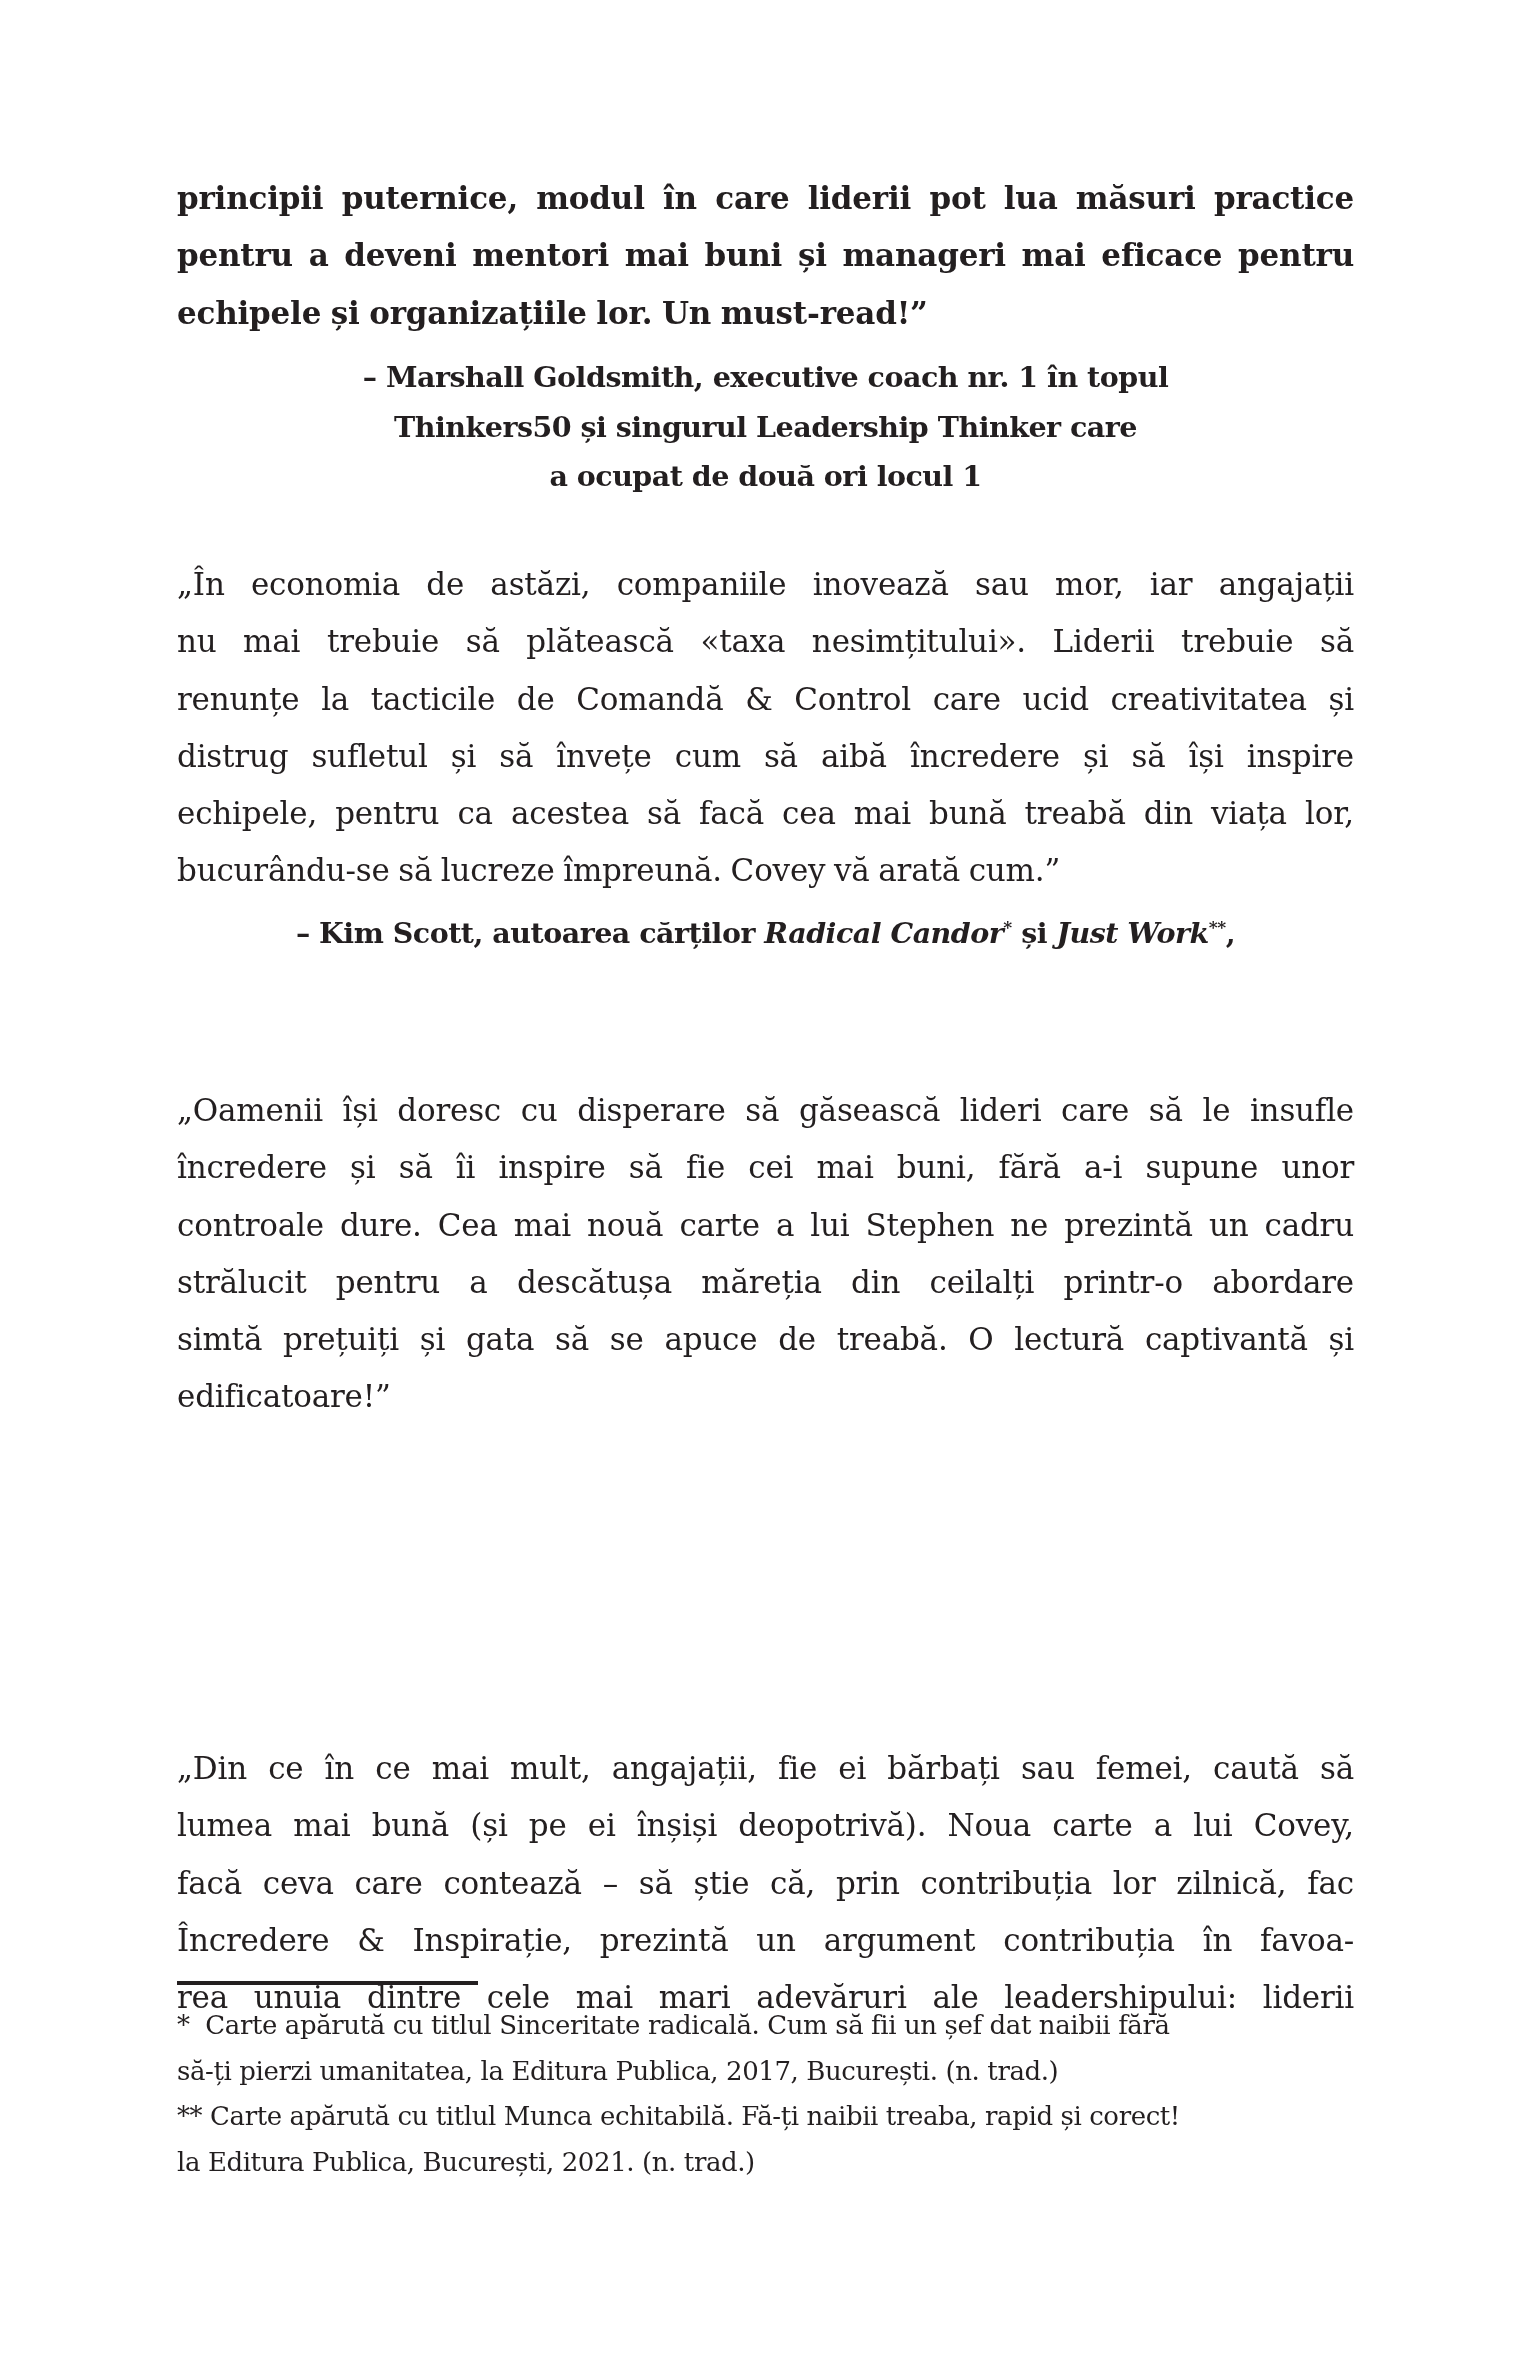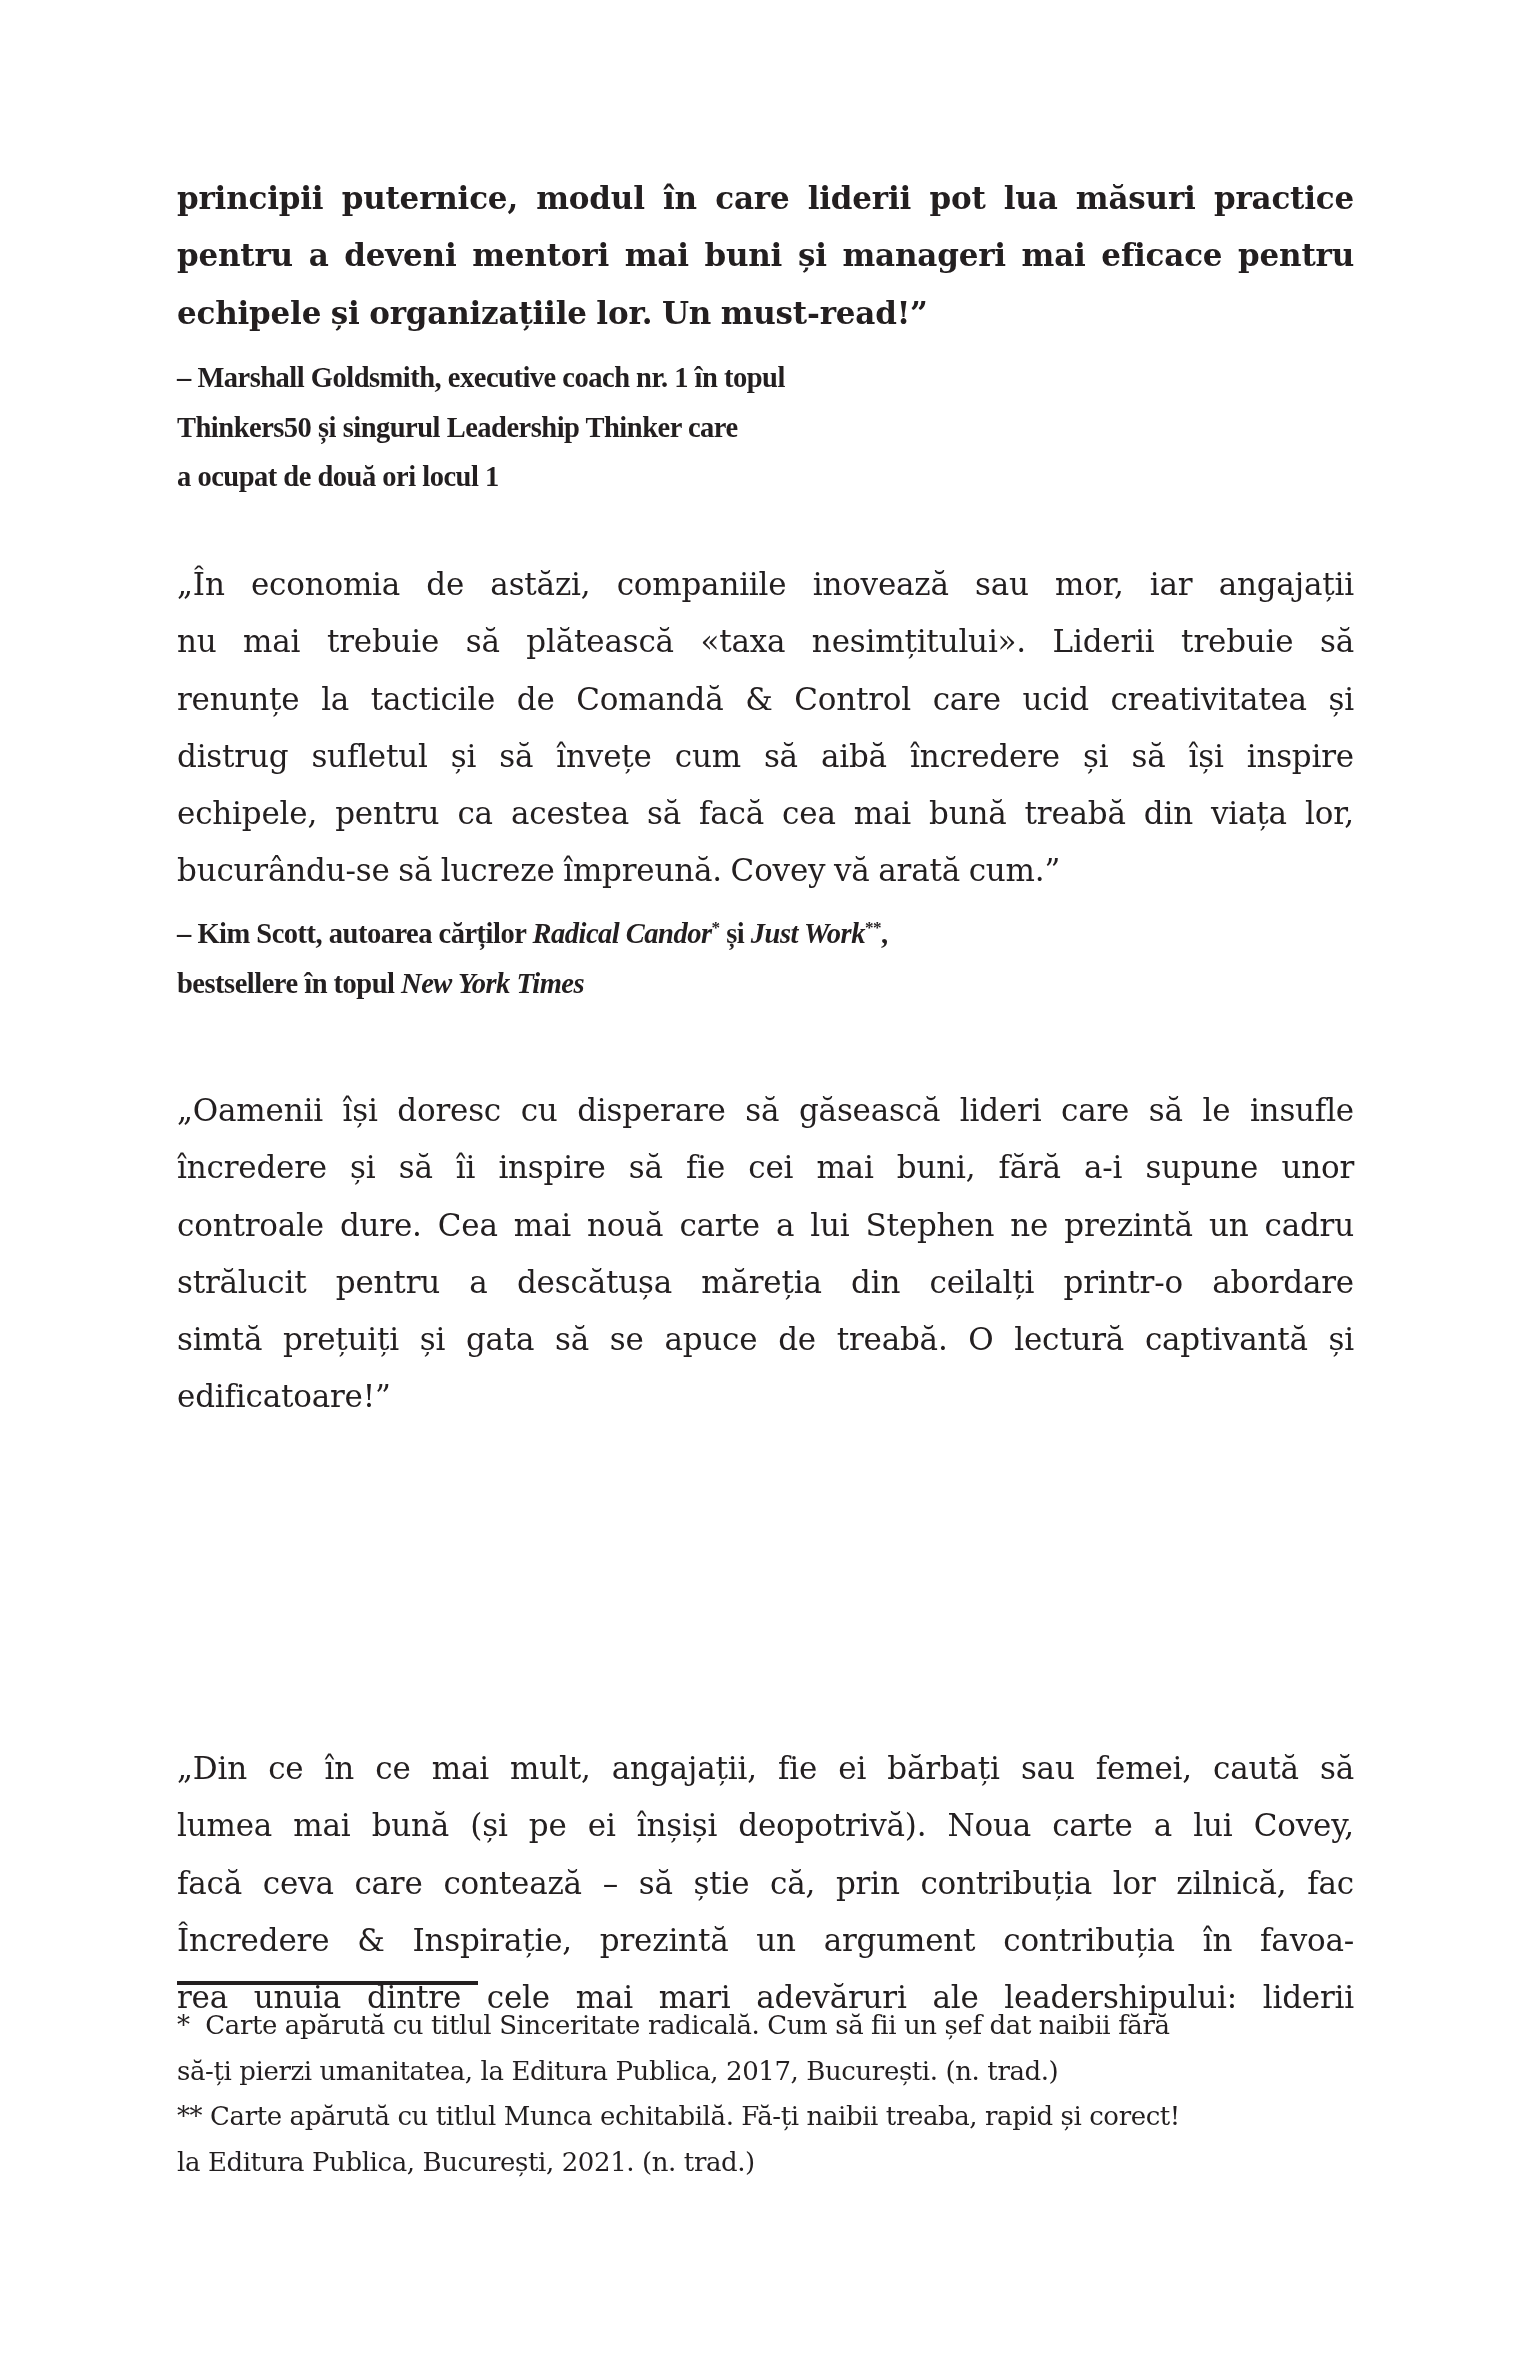--- a/index.html
+++ b/index.html
@@ -40,23 +40,22 @@
       white-space: nowrap;
       overflow: visible;
     }
     .quote .line.last {
       text-align-last: left;
     }
     .attrib {
       font-weight: bold;
       font-size: 28.5px;
       line-height: 49.5px;
-      text-align: left;
+      text-align: center;
       letter-spacing: -0.5px;
-      font-family: Liberation Serif, serif;
     }
     .attrib .line {
       display: block;
       white-space: nowrap;
     }
     .attrib i, .attrib .it {
       font-style: italic;
     }
     sup {
       font-size: 60%;
@@ -101,21 +100,20 @@
   <div class="block quote" style="top:556px;">
     <span class="line">„În economia de astăzi, companiile inovează sau mor, iar angajații</span>
     <span class="line">nu mai trebuie să plătească «taxa nesimțitului». Liderii trebuie să</span>
     <span class="line">renunțe la tacticile de Comandă &amp; Control care ucid creativitatea și</span>
     <span class="line">distrug sufletul și să învețe cum să aibă încredere și să își inspire</span>
     <span class="line">echipele, pentru ca acestea să facă cea mai bună treabă din viața lor,</span>
     <span class="line last">bucurându-se să lucreze împreună. Covey vă arată cum.”</span>
   </div>
   <div class="block attrib" style="top:909px;">
     <span class="line"><span>– Kim Scott, autoarea cărților </span><span class="it">Radical Candor</span><sup>*</sup><span> și </span><span class="it">Just Work</span><sup>**</sup><span>,</span></span>
-    <span class="line"><span>bestsellere în topul </span><span class="it">New York Times</span></span>
   </div>
 
   <div class="block quote" style="top:1082px;">
     <span class="line">„Oamenii își doresc cu disperare să găsească lideri care să le insufle</span>
     <span class="line">încredere și să îi inspire să fie cei mai buni, fără a-i supune unor</span>
     <span class="line">controale dure. Cea mai nouă carte a lui Stephen ne prezintă un cadru</span>
     <span class="line">strălucit pentru a descătușa măreția din ceilalți printr-o abordare</span>
     <span class="line">simtă prețuiți și gata să se apuce de treabă. O lectură captivantă și</span>
     <span class="line last">edificatoare!”</span>
   </div>

